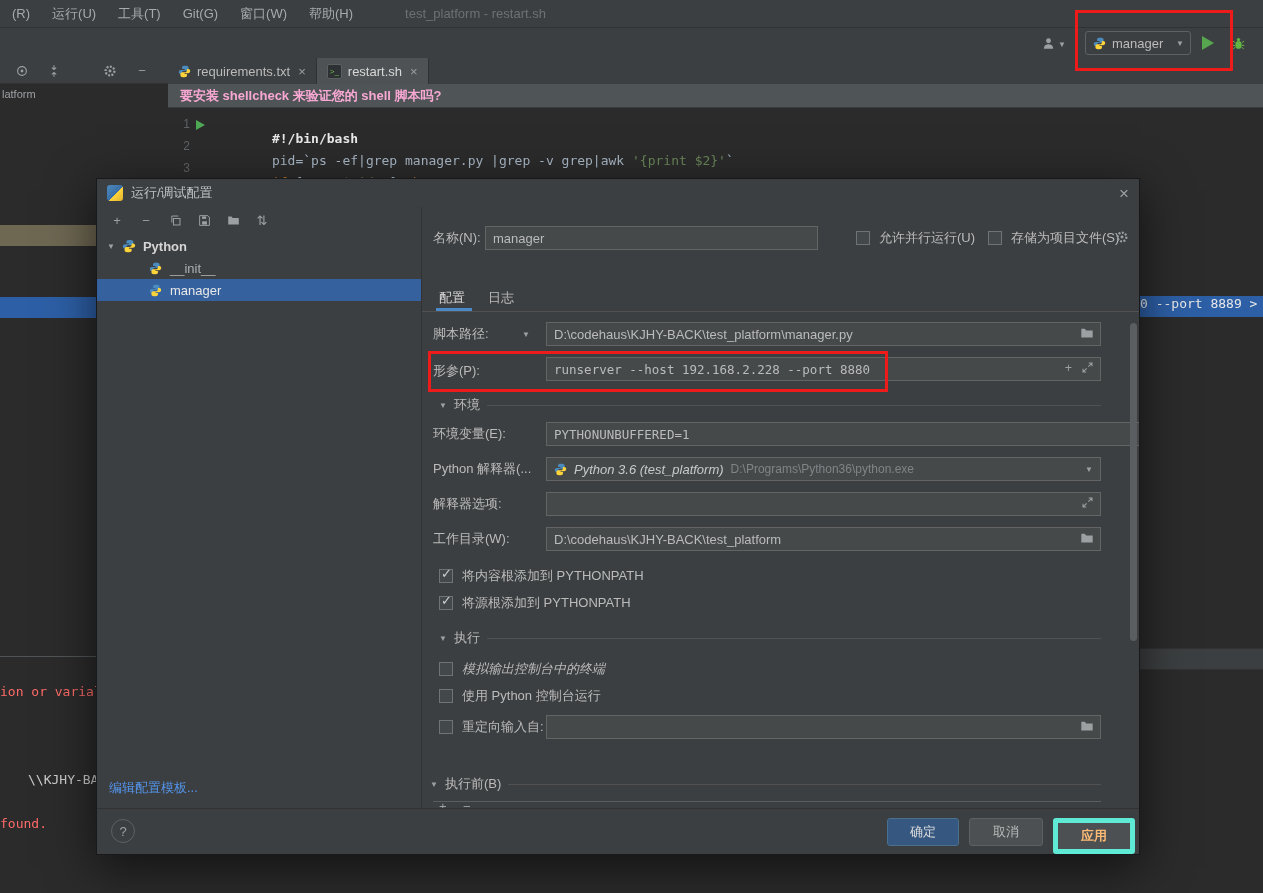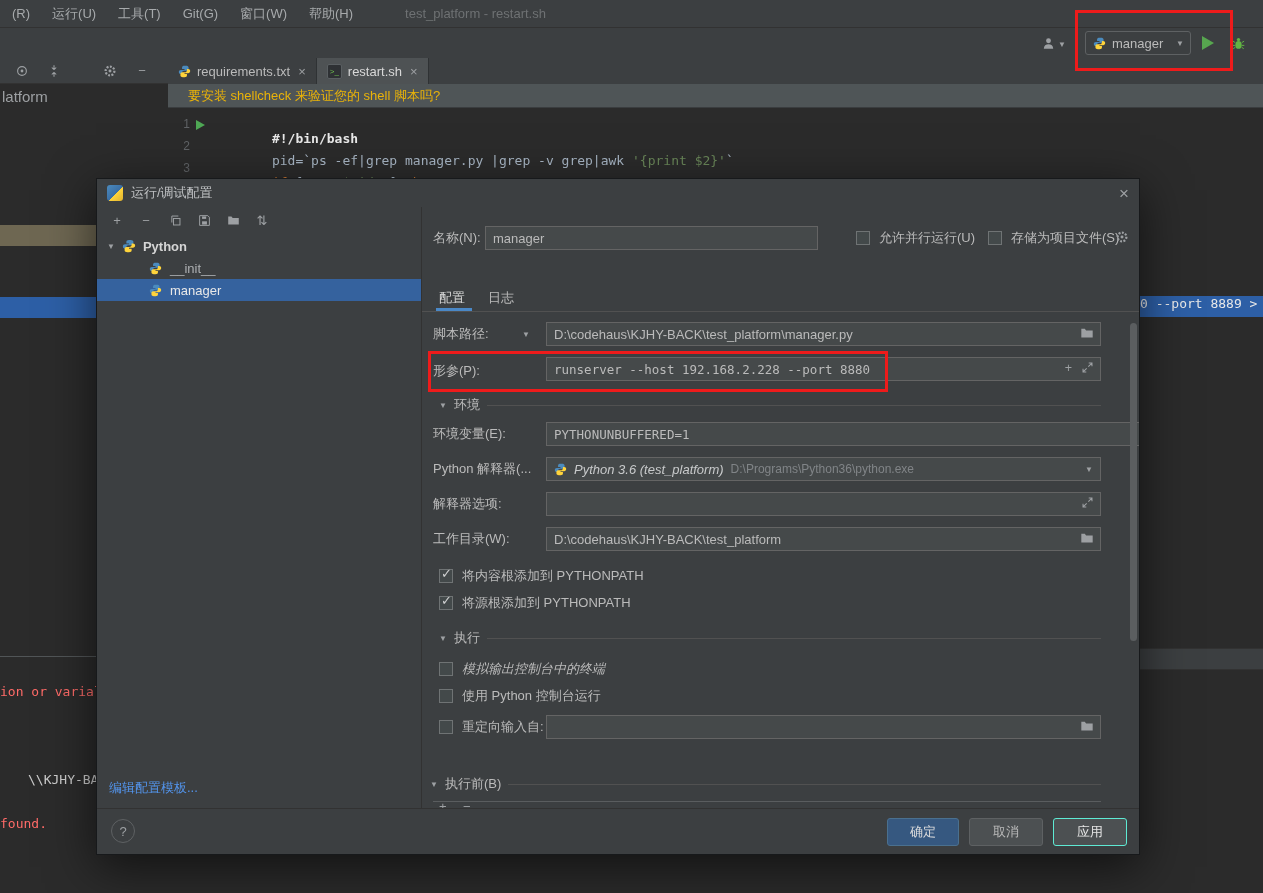--- a/index.html
+++ b/index.html
@@ -16,21 +16,21 @@
   .run-combo{position:absolute;left:1085px;top:3px;width:106px;height:24px;border:1px solid #5e6163;border-radius:3px;
              display:flex;align-items:center;gap:6px;padding:0 6px;box-sizing:border-box;background:#3c3f41;}
   .caret{font-size:8px;color:#9da0a3;}
   .play-tri{width:0;height:0;border-left:12px solid #57a64f;border-top:7px solid transparent;border-bottom:7px solid transparent;}
   
   .tabbar{left:168px;top:58px;width:1095px;height:26px;background:#3c3f41;border-bottom:1px solid #323232;display:flex;}
   .tab{display:flex;align-items:center;gap:6px;padding:0 10px;border-right:1px solid #2f3234;color:#bbb;}
   .tab.active{background:#4e5254;color:#d8d8d8;}
   .tab-close{color:#9da0a3;font-size:13px;margin-left:2px;}
   .notif{left:168px;top:84px;width:1095px;height:24px;background:#4f5557;display:flex;align-items:center;
-         padding-left:20px;box-sizing:border-box;color:#eab308;border-bottom:1px solid #3a3d3f;}
+         padding-left:12px;box-sizing:border-box;color:#f9a8d4;border-bottom:1px solid #3a3d3f;font-weight:bold;}
   
   .lnum{position:absolute;width:20px;text-align:right;color:#606366;font-size:12px;}
   .code-line{position:absolute;left:225px;white-space:pre;font-size:13px;color:#a9b7c6;}
   .tok-kw{color:#cc7832;}
   .tok-str{color:#6a8759;}
   .tok-shebang{color:#e8e8e8;font-weight:bold;}
   .gutter-play{width:0;height:0;border-left:9px solid #4fa855;border-top:5px solid transparent;border-bottom:5px solid transparent;}
   
   .hdr-icons{left:0;top:58px;width:168px;height:26px;background:#3c3f41;border-bottom:1px solid #323232;
              display:flex;align-items:center;gap:16px;padding-left:14px;box-sizing:border-box;}
@@ -53,21 +53,21 @@
   .sect{position:absolute;display:flex;align-items:center;gap:7px;color:#bbbbbb;}
   .sect .rule{border-top:1px solid #515151;}
   .chk{width:14px;height:14px;background:#43494a;border:1px solid #6f7374;display:inline-block;position:relative;
        box-sizing:border-box;flex:none;}
   .chk.checked::after{content:"✓";position:absolute;left:1px;top:-4px;color:#cfd0d1;font-size:13px;}
   .chkrow{position:absolute;display:flex;align-items:center;gap:9px;height:18px;}
   .dlg-bottom{position:absolute;left:0;bottom:0;width:100%;height:45px;border-top:1px solid #323232;background:#3c3f41;}
   .btn{position:absolute;top:9px;height:26px;border-radius:3px;display:flex;align-items:center;justify-content:center;font-size:13px;}
   .btn-ok{background:#365880;border:1px solid #4a708f;color:#dddddd;}
   .btn-sec{background:#4c5052;border:1px solid #5e6163;color:#bbbbbb;}
-  .btn-dis{background:#4c5052;border:1px solid #5eead4;color:#e5e5e5;}
+  .btn-dis{background:#4c5052;border:5px solid #5eead4;color:#fdba74;font-weight:bold;}
   .help-circle{position:absolute;left:14px;top:10px;width:24px;height:24px;border-radius:50%;border:1px solid #5e6163;
                color:#9da0a3;display:flex;align-items:center;justify-content:center;box-sizing:border-box;}
   .link{color:#5394ec;}
   .scroll-thumb{position:absolute;width:7px;border-radius:4px;background:#5b5e60;}
   
   .red-box{position:absolute;border:3px solid #ee1b1b;z-index:30;pointer-events:none;}
   .watermark{position:absolute;z-index:40;color:#131314;font-weight:bold;font-size:36px;letter-spacing:3px;white-space:nowrap;}
   .frag{position:absolute;white-space:pre;}
 </style>
 </head>
@@ -126,21 +126,21 @@
         </svg>
     </span>
     <span class="icon16" style="margin-left:24px;">
       <svg width="14" height="14" viewBox="0 0 16 16">
           <circle cx="8" cy="8" r="5" fill="none" stroke="#9da0a3" stroke-width="2.6" stroke-dasharray="2.2 1.6"></circle>
           <circle cx="8" cy="8" r="1.7" fill="#9da0a3"></circle>
         </svg>
     </span>
     <span class="icon16">−</span>
   </div>
-  <span class="a frag" style="left:2px;top:88px;color:#9da0a3;font-size:15px;">latform</span>
+  <span class="a frag" style="left:2px;top:88px;color:#9da0a3;font-size:11px;">latform</span>
 
   <div class="a" style="left:0;top:225px;width:96px;height:21px;background:#6e6752;"></div>
   <div class="a" style="left:0;top:297px;width:96px;height:21px;background:#2d5fa6;"></div>
   <div class="a" style="left:0;top:656px;width:96px;border-top:1px solid #515557;"></div>
   <span class="a frag mono" style="left:0;top:684px;color:#ff6b68;">ion or varial</span>
   <span class="a frag mono" style="left:0;top:772px;color:#cccccc;margin-left:28px;">\\KJHY-BACK\</span>
   <span class="a frag mono" style="left:0;top:816px;color:#ff6b68;">found.</span>
 
   <div class="a" style="left:1140px;top:296px;width:123px;height:21px;background:#2d5fa6;display:flex;">
     <span class="mono" style="color:#e8e8e8;white-space:pre;">0 --port 8889 &gt;</span>

